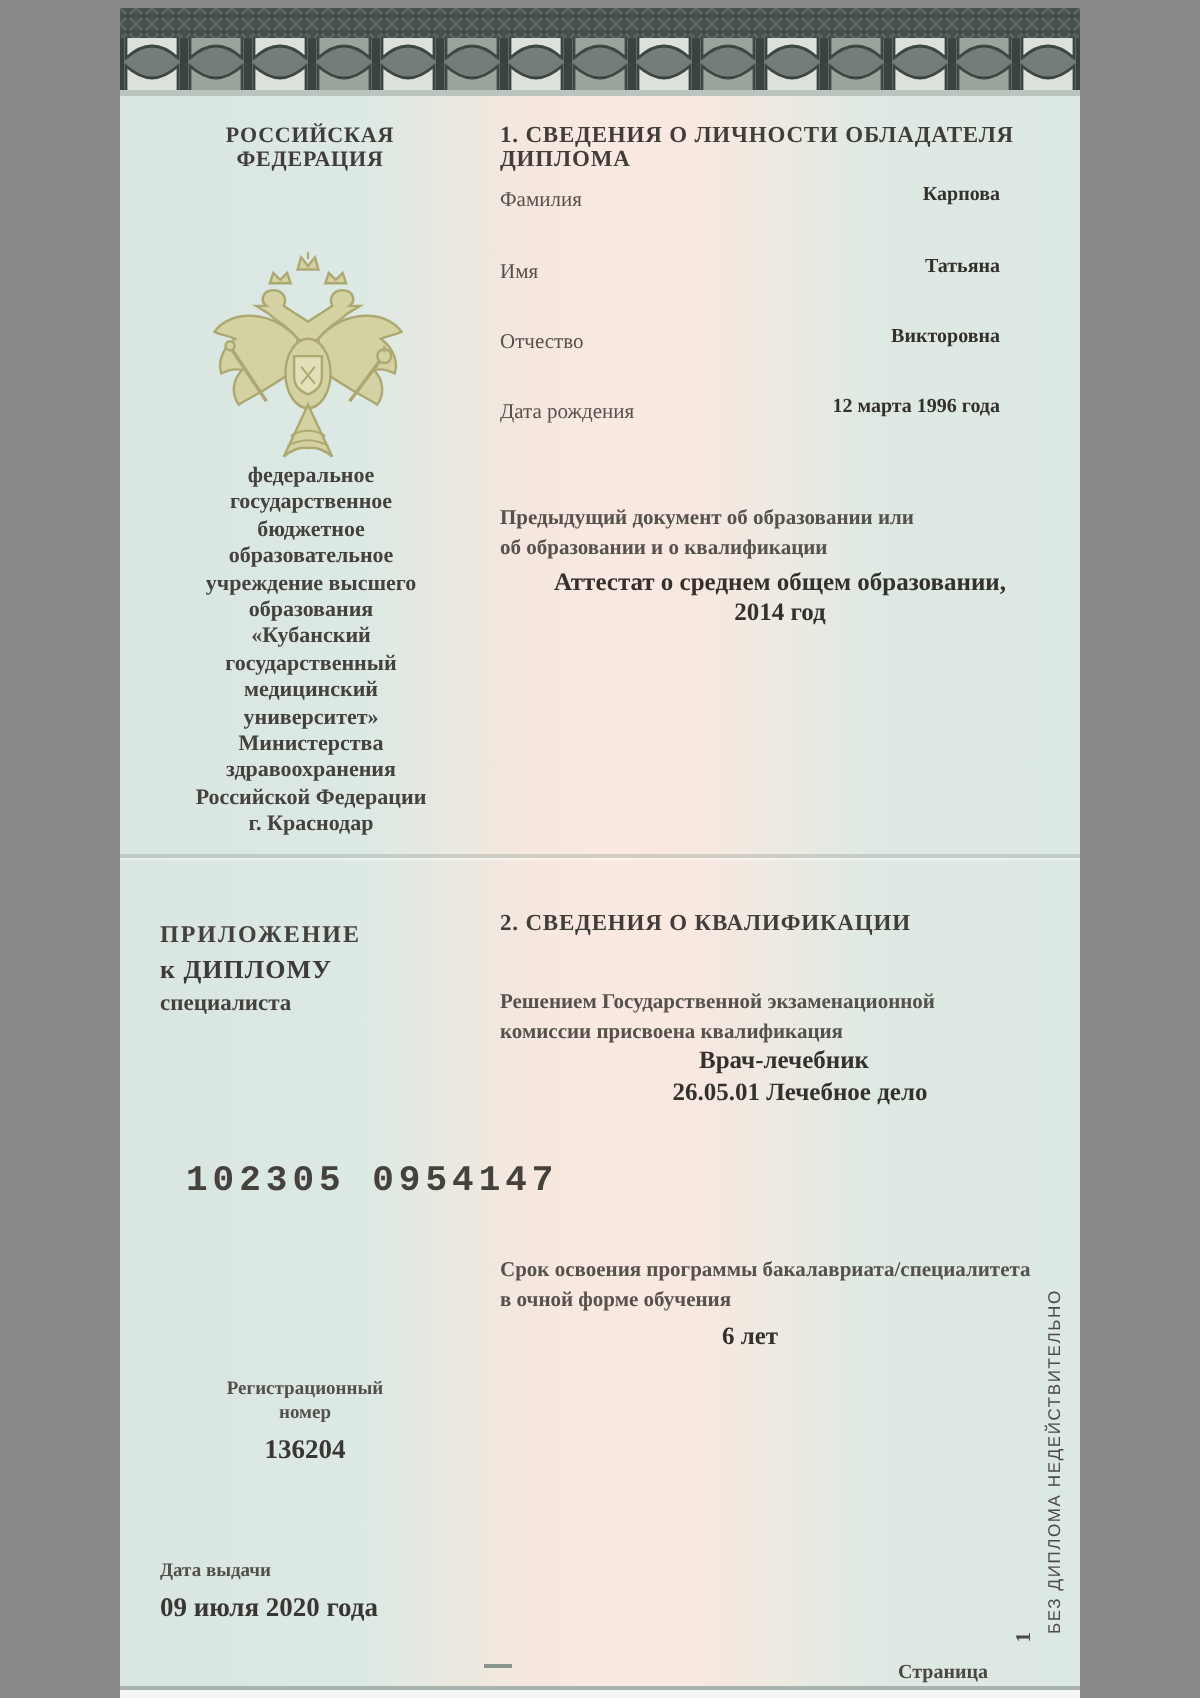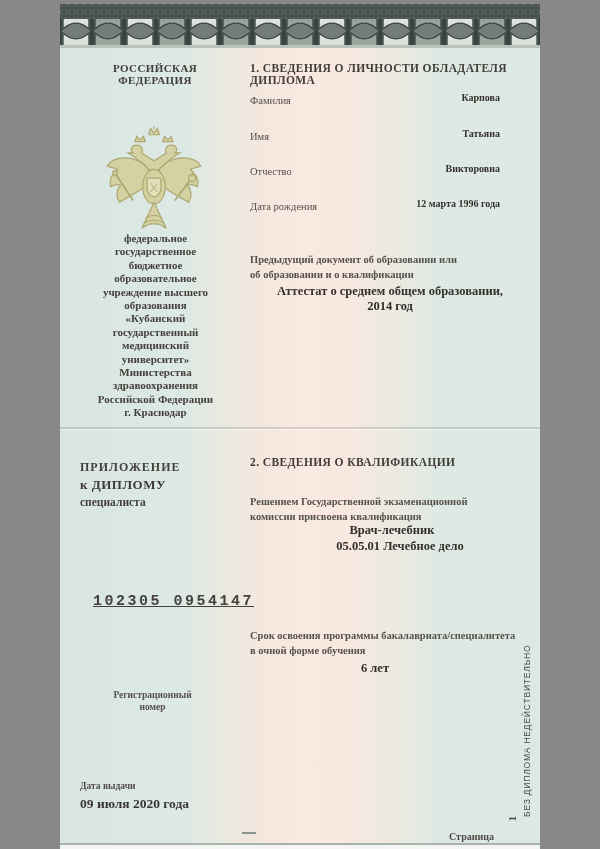--- a/index.html
+++ b/index.html
@@ -40,23 +40,23 @@
   .org {
     position: absolute; left: 18px; top: 228px; width: 155px;
     text-align: center; font-size: 11px; line-height: 1.22;
     white-space: pre-line; color: #45413d; font-weight: 600;
   }
   .supplement { position: absolute; left: 20px; top: 456px; width: 145px; text-align: left; }
   .supplement .l1 { font-size: 12px; font-weight: 600; letter-spacing: 1px; color: #45413d; }
   .supplement .l2 { font-size: 13px; font-weight: 600; letter-spacing: 0.5px; margin-top: 2px; color: #3e3a37; }
   .supplement .l3 { font-size: 11.5px; font-weight: 600; margin-top: 3px; color: #45413d; }
   .serial {
-    position: absolute; left: 33px; top: 589px;
+    position: absolute; left: 33px; top: 577px;
     font-family: "Liberation Mono", "DejaVu Sans Mono", monospace;
-    font-size: 15px; font-weight: 700; letter-spacing: 2.5px; color: #45423e; text-decoration: underline;
+    font-size: 18px; font-weight: 700; letter-spacing: 2.5px; color: #45423e;
   }
   .reg-block { position: absolute; left: 25px; top: 686px; width: 135px; text-align: center; }
   .small-label { font-size: 9.5px; color: #53504c; font-weight: 600; white-space: pre-line; line-height: 1.25; }
   .reg-number { font-size: 13.5px; font-weight: 600; margin-top: 3px; color: #3a3633; }
   .issue-block { position: absolute; left: 20px; top: 777px; width: 145px; text-align: left; }
   .issue-date { font-size: 13.5px; font-weight: 600; margin-top: 3px; color: #3a3633; }
   
   .s-title {
     position: absolute; left: 190px; font-size: 11.5px; font-weight: 700;
     letter-spacing: 0.4px; color: #413d3a;
@@ -166,20 +166,21 @@
     <div class="l1">ПРИЛОЖЕНИЕ</div>
     <div class="l2">к ДИПЛОМУ</div>
     <div class="l3">специалиста</div>
   </div>
 
   <div class="serial">102305 0954147</div>
 
   <div class="reg-block">
     <div class="small-label">Регистрационный
 номер</div>
+    <div class="reg-number">136204</div>
   </div>
 
   <div class="issue-block">
     <div class="small-label">Дата выдачи</div>
     <div class="issue-date">09 июля 2020 года</div>
   </div>
 
   <div class="s-title" style="top:58px">1. СВЕДЕНИЯ О ЛИЧНОСТИ ОБЛАДАТЕЛЯ ДИПЛОМА</div>
 
   <div class="field-row" style="top:88px">
@@ -201,21 +202,21 @@
 
   <div class="para-label" style="top:248px">Предыдущий документ об образовании или
 об образовании и о квалификации</div>
   <div class="center-val" style="left:210px; right:30px; top:280px">Аттестат о среднем общем образовании, 2014 год</div>
 
   <div class="s-title" style="top:452px">2. СВЕДЕНИЯ О КВАЛИФИКАЦИИ</div>
 
   <div class="para-label" style="top:490px">Решением Государственной экзаменационной
 комиссии присвоена квалификация</div>
   <div class="center-val" style="left:240px; right:56px; top:519px">Врач-лечебник</div>
-  <div class="center-val" style="left:240px; right:40px; top:535px">05.05.01 Лечебное дело</div>
+  <div class="center-val" style="left:240px; right:40px; top:535px">26.05.01 Лечебное дело</div>
 
   <div class="para-label" style="top:624px">Срок освоения программы бакалавриата/специалитета
 в очной форме обучения</div>
   <div class="center-val" style="left:210px; right:60px; top:657px">6 лет</div>
 
   <div class="tiny-dash"></div>
   <div class="page-label">Страница</div>
   <div class="page-number">1</div>
   <div class="validity">БЕЗ ДИПЛОМА НЕДЕЙСТВИТЕЛЬНО</div>
 

